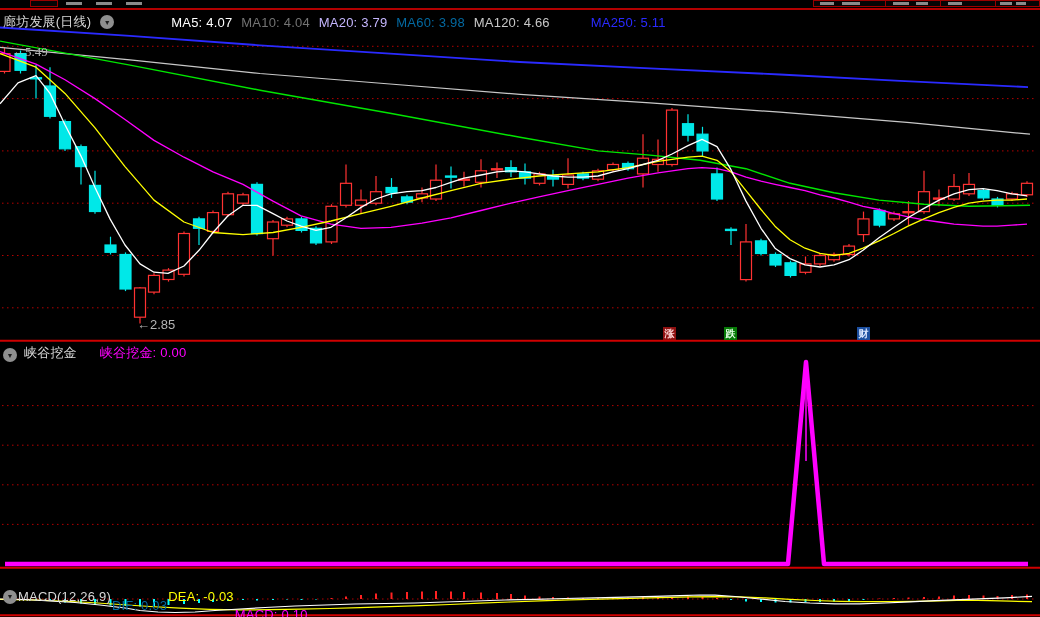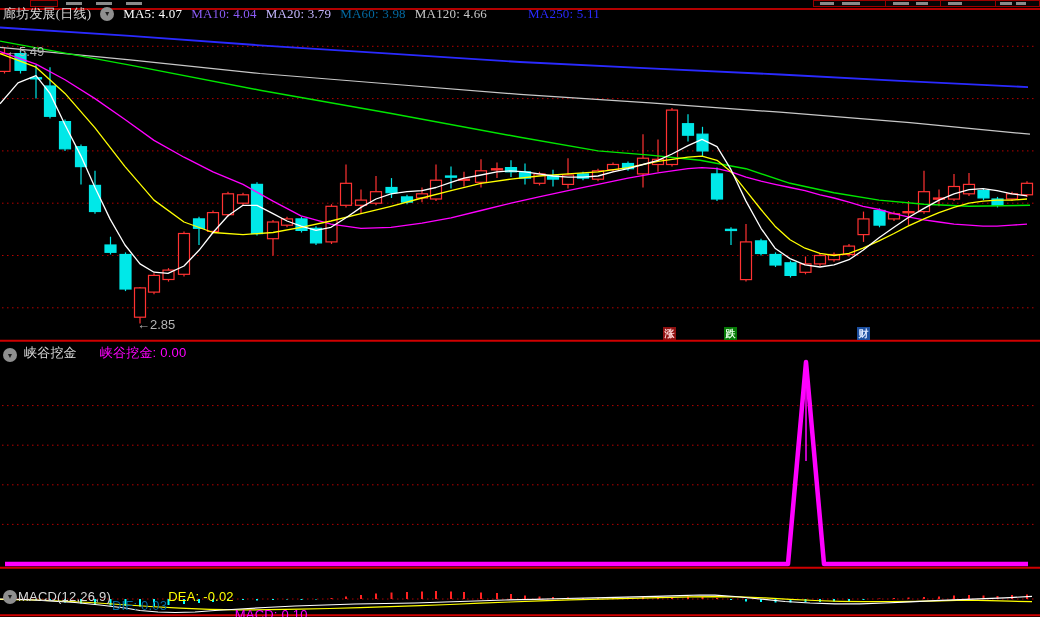--- a/index.html
+++ b/index.html
@@ -5,29 +5,29 @@
   html,body{margin:0;padding:0;background:#000;}
   body{width:1040px;height:617px;position:relative;overflow:hidden;
        font-family:"Liberation Sans","DejaVu Sans",sans-serif;}
   #chart{position:absolute;left:0;top:0;}
   .topstrip{position:absolute;left:0;top:0;width:1040px;height:8px;background:#000;
             border-bottom:2px solid #b30000;z-index:3;}
   .ts-cell{position:absolute;top:0;height:5px;border:1px solid #9a0000;background:#050505;}
   .ts-dash{position:absolute;background:#8a8a8a;height:3px;top:2px;}
   .hdr{position:absolute;display:flex;align-items:center;font-size:13px;
        white-space:nowrap;z-index:5;letter-spacing:0.2px;}
-  .main-hdr{top:5px;left:3px;gap:9px;font-family:Liberation Serif, serif;}
+  .main-hdr{top:13px;left:3px;gap:9px;}
   .ind-hdr{top:344px;left:3px;gap:7px;align-items:flex-end;}
   .macd-hdr{top:571px;left:3px;gap:1px;}
   .chev{width:14px;height:14px;border-radius:50%;background:#8f8f8f;display:inline-flex;
         align-items:center;justify-content:center;flex:0 0 auto;}
   .chev-g{font-size:7px;color:#1d1d1d;line-height:1;}
   .t-gray{color:#d8d8d8;}
   .anno{position:absolute;font-size:13px;color:#b4b4b4;z-index:4;}
-  [data-name="high-price-label"]{left:6px;top:44px;}
+  [data-name="high-price-label"]{left:12px;top:44px;font-family:Liberation Serif, serif;}
   [data-name="low-price-label"]{left:137px;top:317px;}
   .mk{position:absolute;width:13px;height:13px;top:327px;font-size:10px;font-weight:bold;
       display:flex;align-items:center;justify-content:center;z-index:4;}
   [data-name="marker-rise-icon"]{left:663px;}
   [data-name="marker-fall-icon"]{left:724px;}
   [data-name="marker-wealth-icon"]{left:857px;}
 </style>
 </head>
 <body>
 
@@ -292,43 +292,43 @@
       <line x1="0" x2="1040" y1="567.8" y2="567.8" stroke="#cf0000" stroke-width="2"></line>
       <line x1="0" x2="1040" y1="615.2" y2="615.2" stroke="#cf0000" stroke-width="2"></line>
     </g>
 </svg>
 
 <div class="hdr main-hdr" data-name="main-chart-header">
   <span class="t-gray" data-name="stock-title" style="color: rgb(216, 216, 216);">廊坊发展(日线)</span>
   <span class="chev" data-name="chevron-down-icon">
       <span class="chev-g">▼</span>
     </span>
-  <span data-name="ma5-label" style="color: rgb(255, 255, 255);">MA5: 4.07</span>
-  <span data-name="ma10-label" style="color: #8b5cf6;">MA10: 4.04</span>
+  <span data-name="ma5-label" style="color: rgb(255, 255, 255); margin-left: 48px;">MA5: 4.07</span>
+  <span data-name="ma10-label" style="color: #737373;">MA10: 4.04</span>
   <span data-name="ma20-label" style="color: #c4b5fd;">MA20: 3.79</span>
   <span data-name="ma60-label" style="color: #0369a1;">MA60: 3.98</span>
   <span data-name="ma120-label" style="color: rgb(200, 200, 200);">MA120: 4.66</span>
   <span data-name="ma250-label" style="color: rgb(42, 42, 255); padding-left: 32px;">MA250: 5.11</span>
 </div>
 
 <div class="hdr ind-hdr" data-name="indicator-panel-header">
   <span class="chev" data-name="chevron-down-icon">
       <span class="chev-g">▼</span>
     </span>
   <span class="t-gray" data-name="indicator-name">峡谷挖金</span>
   <span data-name="indicator-value-label" style="color: rgb(255, 0, 255); margin-left: 16px;">峡谷挖金: 0.00</span>
 </div>
 
 <div class="hdr macd-hdr" data-name="macd-panel-header">
   <span class="chev" data-name="chevron-down-icon">
       <span class="chev-g">▼</span>
     </span>
   <span class="t-gray" data-name="macd-name">MACD(12,26,9)</span>
   <span data-name="dif-label" style="color: #0369a1; margin-top: 17px;">DIF: 0.03</span>
-  <span data-name="dea-label" style="color: rgb(255, 255, 0);">DEA: -0.02</span>
+  <span data-name="dea-label" style="color: rgb(255, 255, 0);">DEA: -0.03</span>
   <span data-name="macd-label" style="color: rgb(255, 0, 255); margin-top: 36px;">MACD: 0.10</span>
 </div>
 
 <div class="anno" data-name="high-price-label">←5.49</div>
 <div class="anno" data-name="low-price-label">←2.85</div>
 
 <span class="mk" data-name="marker-rise-icon" style="color: rgb(255, 214, 214); background: rgb(143, 16, 16);">涨</span>
 <span class="mk" data-name="marker-fall-icon" style="color: rgb(230, 255, 230); background: rgb(6, 122, 6);">跌</span>
 <span class="mk" data-name="marker-wealth-icon" style="color: rgb(221, 232, 255); background: rgb(28, 79, 160);">财</span>
 

